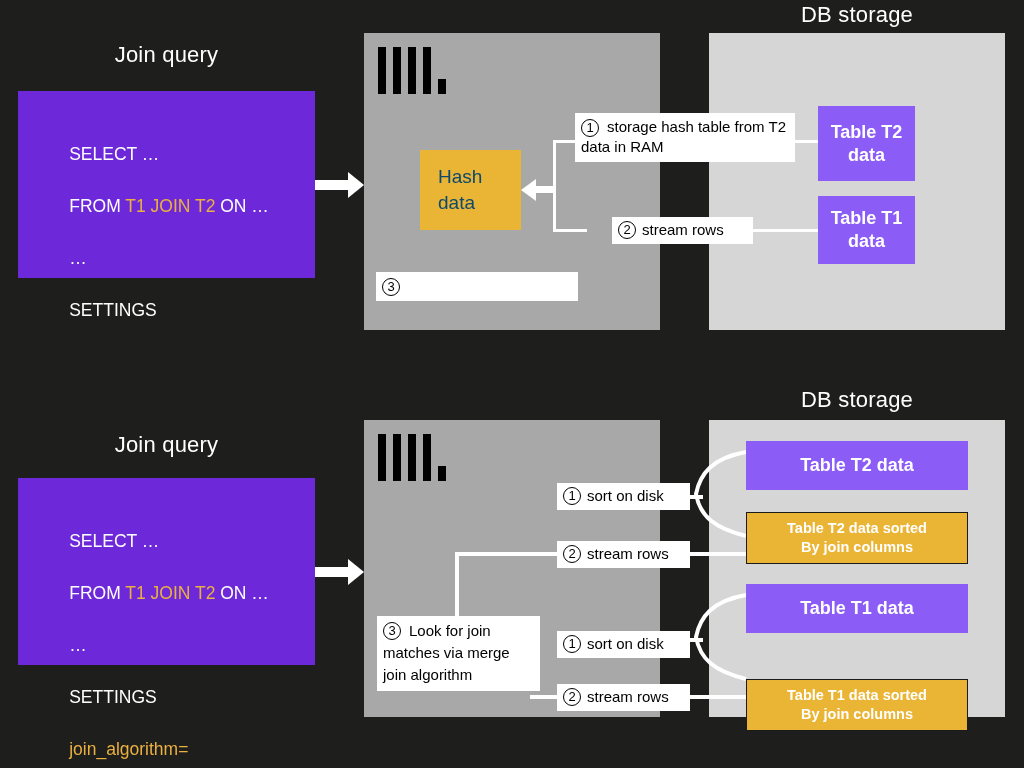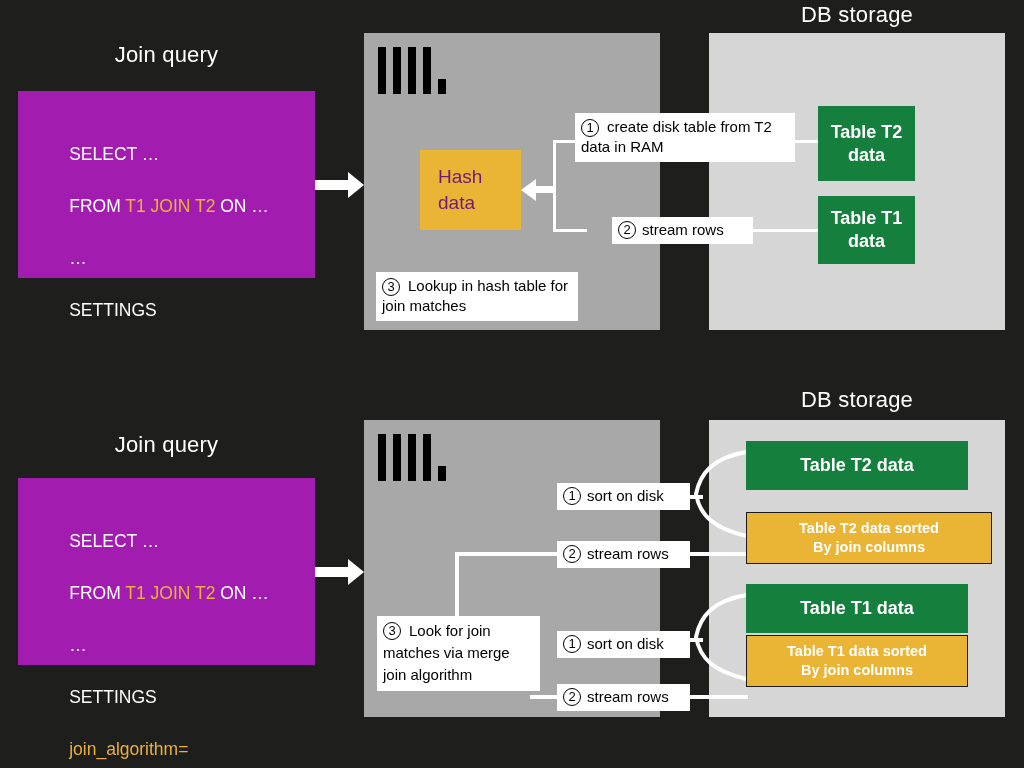--- a/index.html
+++ b/index.html
@@ -18,48 +18,48 @@
   }
   .server-panel{ position:absolute; background:#a8a8a8; }
   .storage-panel{ position:absolute; background:#d6d6d6; }
 
   
   .ch-logo{ position:absolute; }
   .ch-logo i{ position:absolute; background:#000; display:block; }
 
   
   .query-box{
-    position:absolute; background:#a21caf;
+    position:absolute; background:#6d28d9;
   }
   .query-code{
     position:absolute; left:22px; right:10px; top:24px;
     font-size:17.5px; line-height:26px; color:#ffffff; white-space:pre-wrap;
   }
   .kw-accent{ color:#eab040; }
 
   
   .big-arrow{ position:absolute; height:10px; background:#ffffff; }
   .big-arrow::after{
     content:""; position:absolute; right:-15px; top:-8px;
     border-top:13px solid transparent; border-bottom:13px solid transparent;
     border-left:16px solid #ffffff;
   }
 
   
   .hash-box{
-    position:absolute; background:#eab435; color:#701a75;
+    position:absolute; background:#eab435; color:#0c4a6e;
     font-size:19px; line-height:26px; padding:14px 0 0 18px;
   }
 
   
   .tile{
     position:absolute; display:flex; align-items:center; justify-content:center;
     text-align:center; font-weight:bold; color:#ffffff;
   }
-  .tile-dark{ background:#15803d; font-size:18px; line-height:23px; }
+  .tile-dark{ background:#8b5cf6; font-size:18px; line-height:23px; }
   .tile-yellow{ background:#eab435; border:1.5px solid #1b1b1b; font-size:14.5px; line-height:19px; }
 
   
   .callout{
     position:absolute; background:#ffffff; color:#000;
     font-size:15px; line-height:20px; padding:4px 7px 5px 6px;
     display:flex; align-items:flex-start; gap:6px;
   }
   .callout .num{
     flex:0 0 auto; width:18px; height:18px; border:1.6px solid #000;
@@ -119,31 +119,30 @@
   <div class="stroke" style="left:534px; top:186px; width:22px; height:7px;"></div>
   <div class="arrow-left" style="left:521px; top:179px;"></div>
 
   <div class="hash-box" style="left:420px; top:150px; width:101px; height:80px;">
     <span>Hash</span><br>
     <span>data</span>
   </div>
 
   <div class="callout blocky" style="left:575px; top:113px; width:220px;">
     <span class="num">1</span>
-    <span class="txt">create disk table from T2 data in RAM</span>
+    <span class="txt">storage hash table from T2 data in RAM</span>
   </div>
 
   <div class="callout" style="left:612px; top:217px; width:141px; height:27px; align-items:center;">
     <span class="num" style="margin-top:0;">2</span>
     <span class="txt">stream rows</span>
   </div>
 
   <div class="callout blocky" style="left:376px; top:272px; width:202px;">
     <span class="num">3</span>
-    <span class="txt">Lookup in hash table for join matches</span>
   </div>
 
   <div class="tile tile-dark" style="left:818px; top:106px; width:97px; height:75px;">
     <span>Table T2 data</span>
   </div>
   <div class="tile tile-dark" style="left:818px; top:196px; width:97px; height:68px;">
     <span>Table T1 data</span>
   </div>
 
   <div class="section-title" style="left:18px; top:432px; width:297px;">Join query</div>
@@ -214,27 +213,27 @@
 
   <div class="callout" style="left:557px; top:684px; width:133px; height:27px; align-items:center;">
     <span class="num" style="margin-top:0;">2</span>
     <span class="txt">stream rows</span>
   </div>
 
   <div class="tile tile-dark" style="left:746px; top:441px; width:222px; height:49px;">
     <span>Table T2 data</span>
   </div>
 
-  <div class="tile tile-yellow" style="left:746px; top:512px; width:246px; height:52px; flex-direction:column;">
+  <div class="tile tile-yellow" style="left:746px; top:512px; width:222px; height:52px; flex-direction:column;">
     <span>Table T2 data sorted</span>
     <span>By join columns</span>
   </div>
 
   <div class="tile tile-dark" style="left:746px; top:584px; width:222px; height:49px;">
     <span>Table T1 data</span>
   </div>
 
-  <div class="tile tile-yellow" style="left:746px; top:635px; width:222px; height:52px; flex-direction:column;">
+  <div class="tile tile-yellow" style="left:746px; top:679px; width:222px; height:52px; flex-direction:column;">
     <span>Table T1 data sorted</span>
     <span>By join columns</span>
   </div>
 
 </div>
 
 </body></html>

